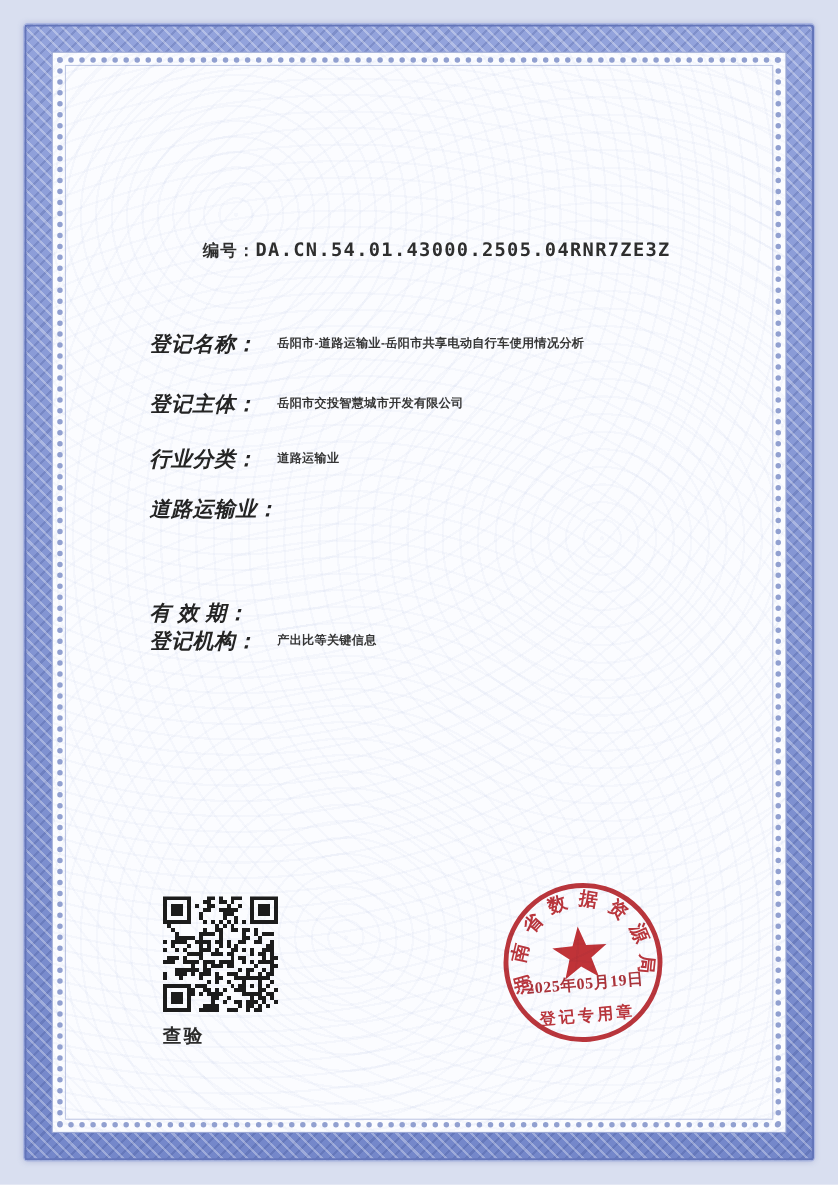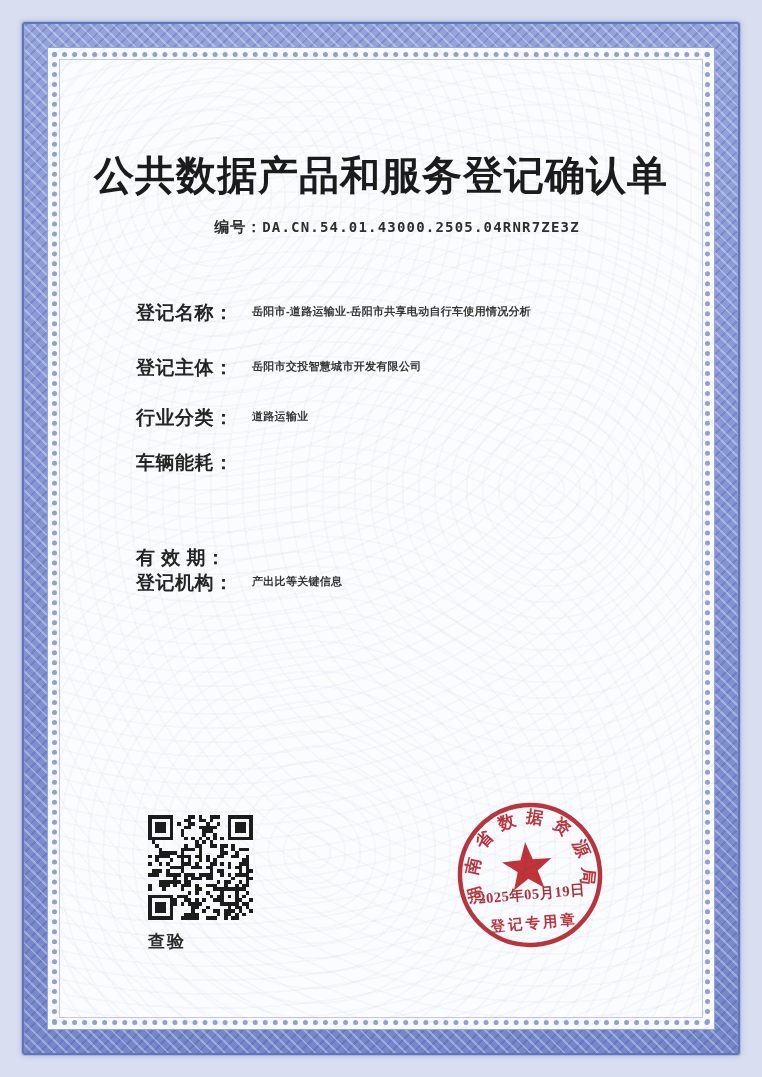--- a/index.html
+++ b/index.html
@@ -45,25 +45,25 @@
     position:absolute;top:100px;left:0;right:0;
     text-align:center;
     font-size:40px;font-weight:700;color:#1b1b1b;
     letter-spacing:1px;
   }
   .serial{
     position:absolute;top:170px;left:0;right:0;
     text-align:center;color:#2e2e2e;
   }
   .serial .lab{font-size:15px;font-weight:600;letter-spacing:1px;margin-left:32px;}
-  .serial .val{font-family:"DejaVu Sans Mono","Liberation Mono",monospace;font-size:14px;font-weight:600;letter-spacing:1.2px;}
+  .serial .val{font-family:"DejaVu Sans Mono","Liberation Mono",monospace;font-size:17px;font-weight:600;letter-spacing:1.2px;}
   .row{position:absolute;left:88px;right:40px;display:flex;align-items:flex-start;}
   .row .lab{
     width:112px;flex:0 0 112px;
-    font-size:19px;font-weight:600;color:#242424;letter-spacing:.5px;white-space:nowrap;
+    font-size:19px;font-weight:600;color:#242424;letter-spacing:.5px;white-space:nowrap;font-style:italic;
   }
   .row .val{
     margin-left:4px;padding-top:4px;
     font-size:11px;font-weight:600;color:#363636;letter-spacing:.3px;
   }
   .row .val.para{width:400px;line-height:25.5px;text-align:justify;}
   .qr-block{position:absolute;left:100px;top:767px;width:105px;}
   .qr-block svg{display:block;width:105px;height:105px;}
   .qr-caption{margin-top:10px;font-size:17px;font-weight:600;color:#2b2b2b;letter-spacing:2px;}
   .seal{
@@ -79,40 +79,39 @@
 </style>
 </head>
 <body>
 
 <div class="page">
   <div class="band"></div>
   <div class="paper">
     <div class="bead-line"></div>
     <div class="bead-line2"></div>
 
-    <div class="title">公共数据产品和服务登记确认单</div>
 
     <div class="serial">
       <span class="lab">编号：</span><span class="val">DA.CN.54.01.43000.2505.04RNR7ZE3Z</span>
     </div>
 
     <div class="row" style="top:252px">
       <span class="lab">登记名称：</span>
       <span class="val">岳阳市-道路运输业-岳阳市共享电动自行车使用情况分析</span>
     </div>
     <div class="row" style="top:357px">
       <span class="lab">行业分类：</span>
       <span class="val">道路运输业</span>
     </div>
     <div class="row" style="top:307px">
       <span class="lab">登记主体：</span>
       <span class="val">岳阳市交投智慧城市开发有限公司</span>
     </div>
     <div class="row" style="top:402px">
-      <span class="lab">车辆能耗：</span>
+      <span class="lab">道路运输业：</span>
     </div>
     <div class="row" style="top:497px">
       <span class="lab">有 效 期：</span>
     </div>
     <div class="row" style="top:522px">
       <span class="lab">登记机构：</span>
       <span class="val">产出比等关键信息</span>
     </div>
 
     <div class="qr-block">

